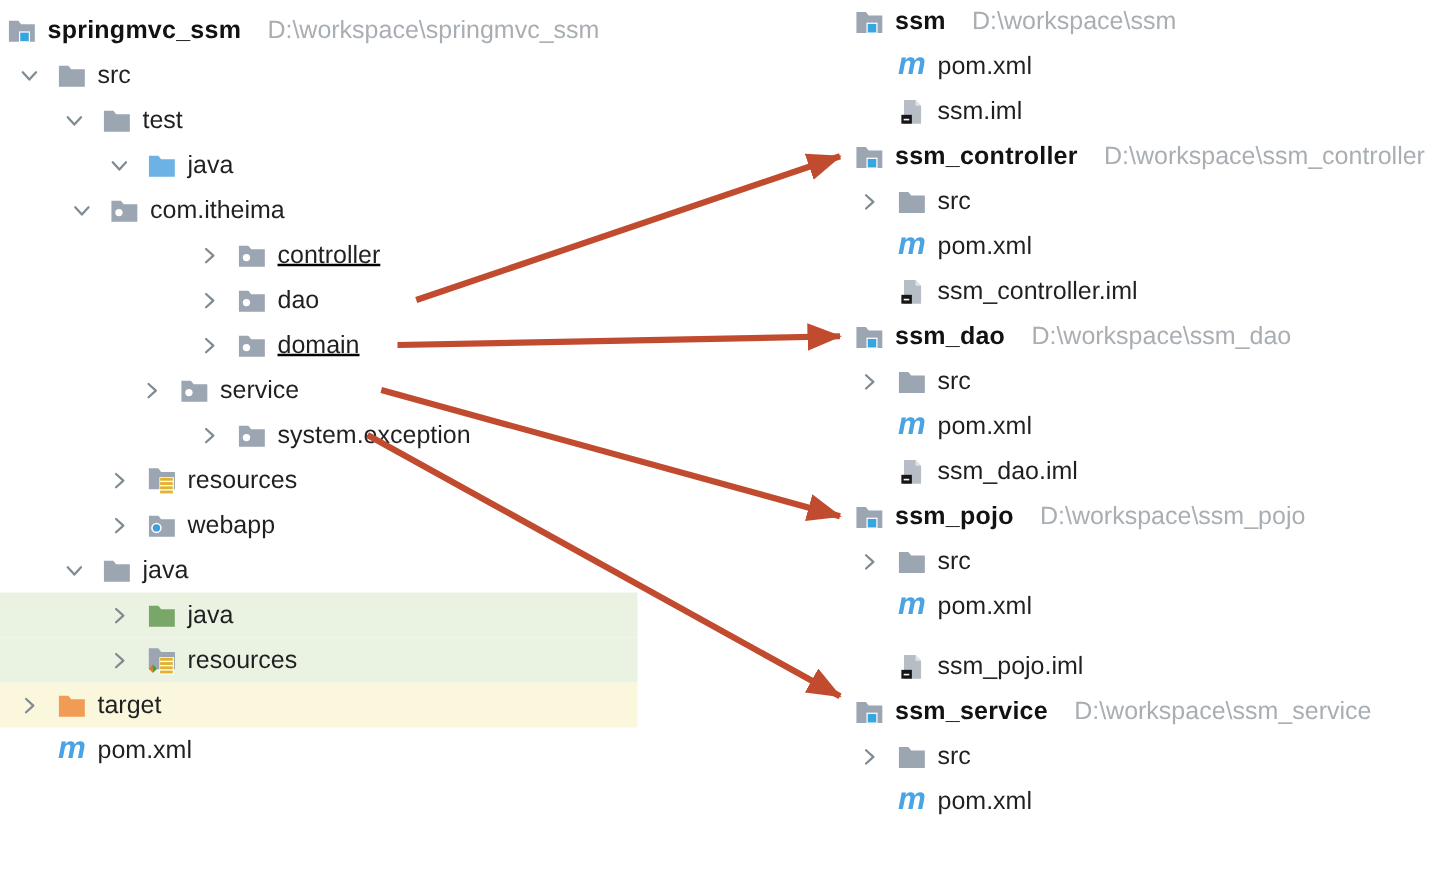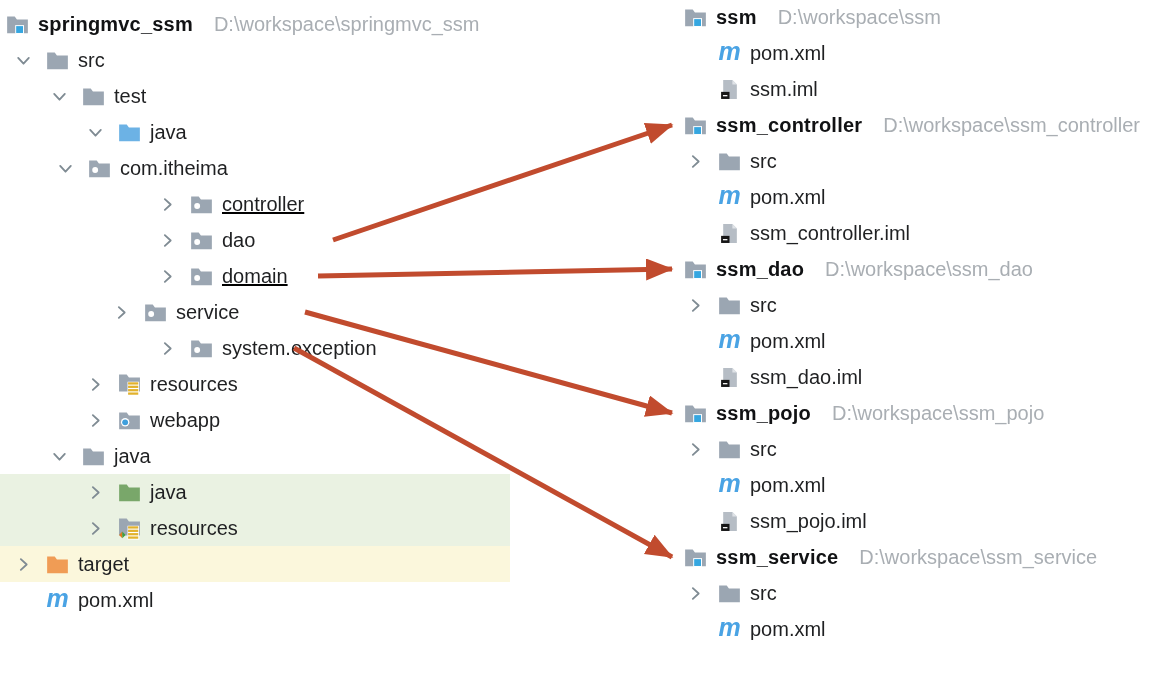--- a/index.html
+++ b/index.html
@@ -420,21 +420,21 @@
         </span>
         <span class="lbl">src</span>
       </div>
       <div class="row" style="padding-left: 45px;">
         <span class="chev"></span>
         <span class="ic">
           <span class="mvn">m</span>
         </span>
         <span class="lbl">pom.xml</span>
       </div>
-      <div class="row" style="padding-left: 45px;">
+      <div class="row" style="padding-left: 45px; margin-top: 12px;">
         <span class="chev"></span>
         <span class="ic">
           <svg viewBox="0 0 16 16" width="21" height="21">
             <path d="M3.2 0.8 H10.2 L13.6 4.2 V15.2 H3.2 Z" fill="#b6bdc5"></path>
             <path d="M10.2 0.8 L13.6 4.2 H10.2 Z" fill="#dfe3e7"></path>
             <rect x="1.6" y="9.8" width="6.4" height="5.4" fill="#161616"></rect>
             <rect x="3" y="12.2" width="3.4" height="1" fill="#f5f5f5"></rect>
           </svg>
         </span>
         <span class="lbl">ssm_pojo.iml</span>

